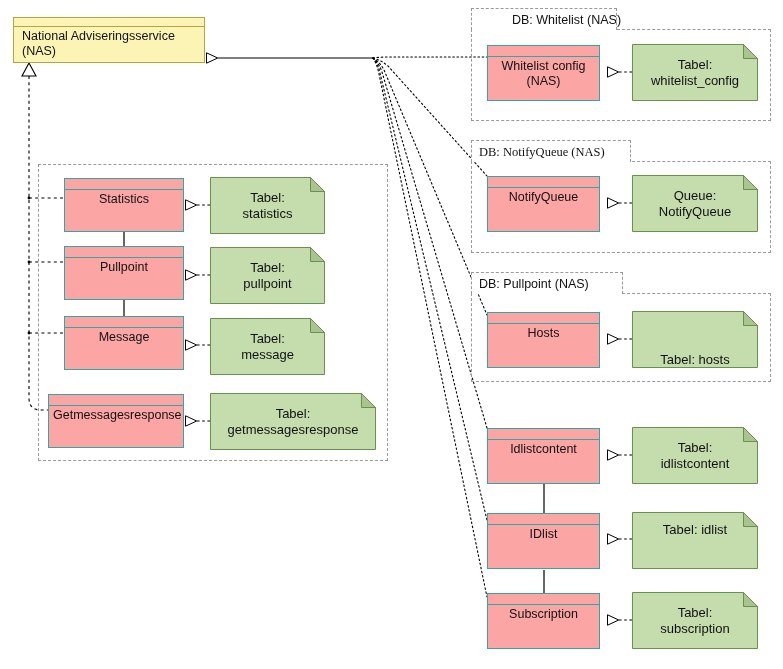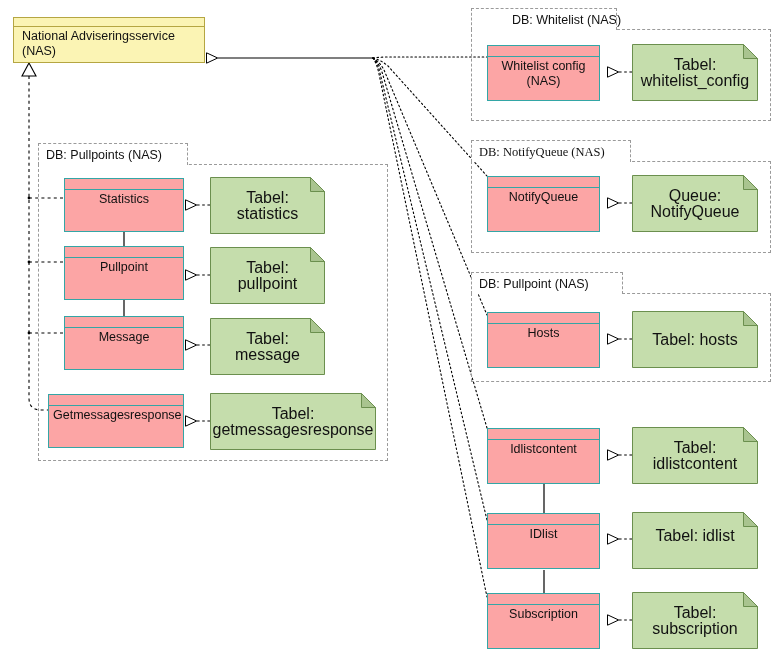--- a/index.html
+++ b/index.html
@@ -142,21 +142,21 @@
     position: absolute;
     left: 0;
     right: 0;
     top: 0;
     height: 100%;
     display: flex;
     flex-direction: column;
     align-items: center;
     justify-content: center;
     text-align: center;
-    font-size: 16px;
+    font-size: 13px;
     line-height: 16px;
     color: #111111;
     padding: 0 6px;
     box-sizing: border-box;
   }
   .note .ntext span { display: block; }
 </style>
 </head>
 <body>
 
@@ -233,21 +233,20 @@
   </svg>
 
   <div class="node" style="left:13px; top:17px; width:192px; height:46px;">
     <div class="yelbox">
       <div class="strip"></div>
       <div class="label">National Adviseringsservice (NAS)</div>
     </div>
   </div>
 
   <div class="group" style="left:38px; top:143px; width:350px; height:318px;">
-    <div class="group-tab" style="width:150px;">DB: Pullpoints (NAS)</div>
     <div class="group-body" style="top:21px; width:350px; height:297px;"></div>
   </div>
 
   <div class="node" style="left:64px; top:178px; width:120px; height:54px;">
     <div class="clsbox">
       <div class="strip"></div>
       <div class="label">Statistics</div>
     </div>
   </div>
   <div class="note" style="left:210px; top:177px; width:115px; height:57px;">
@@ -368,21 +367,21 @@
     <div class="clsbox">
       <div class="strip"></div>
       <div class="label">Hosts</div>
     </div>
   </div>
   <div class="note" style="left:632px; top:311px; width:126px; height:57px;">
     <svg width="126" height="57">
       <path d="M0.5,0.5 L111.5,0.5 L125.5,14.5 L125.5,56.5 L0.5,56.5 Z" fill="#c5ddac" stroke="#6b8f4e" stroke-width="1"></path>
       <path d="M111.5,0.5 L125.5,14.5 L111.5,14.5 Z" fill="#a9c48f" stroke="#6b8f4e" stroke-width="1"></path>
     </svg>
-    <div class="ntext" style="justify-content:center; ">
+    <div class="ntext" style="justify-content:flex-end; ">
       <span>Tabel: hosts</span>
       <span></span>
     </div>
   </div>
 
 
   <div class="node" style="left:487px; top:428px; width:113px; height:56px;">
     <div class="clsbox">
       <div class="strip"></div>
       <div class="label">Idlistcontent</div>
@@ -403,21 +402,21 @@
     <div class="clsbox">
       <div class="strip"></div>
       <div class="label">IDlist</div>
     </div>
   </div>
   <div class="note" style="left:632px; top:512px; width:126px; height:57px;">
     <svg width="126" height="57">
       <path d="M0.5,0.5 L111.5,0.5 L125.5,14.5 L125.5,56.5 L0.5,56.5 Z" fill="#c5ddac" stroke="#6b8f4e" stroke-width="1"></path>
       <path d="M111.5,0.5 L125.5,14.5 L111.5,14.5 Z" fill="#a9c48f" stroke="#6b8f4e" stroke-width="1"></path>
     </svg>
-    <div class="ntext" style="justify-content:flex-start; margin-top:16px;">
+    <div class="ntext" style="justify-content:flex-start; padding-top:10px;">
       <span>Tabel: idlist</span>
       <span></span>
     </div>
   </div>
 
   <div class="node" style="left:487px; top:593px; width:113px; height:56px;">
     <div class="clsbox">
       <div class="strip"></div>
       <div class="label">Subscription</div>
     </div>

